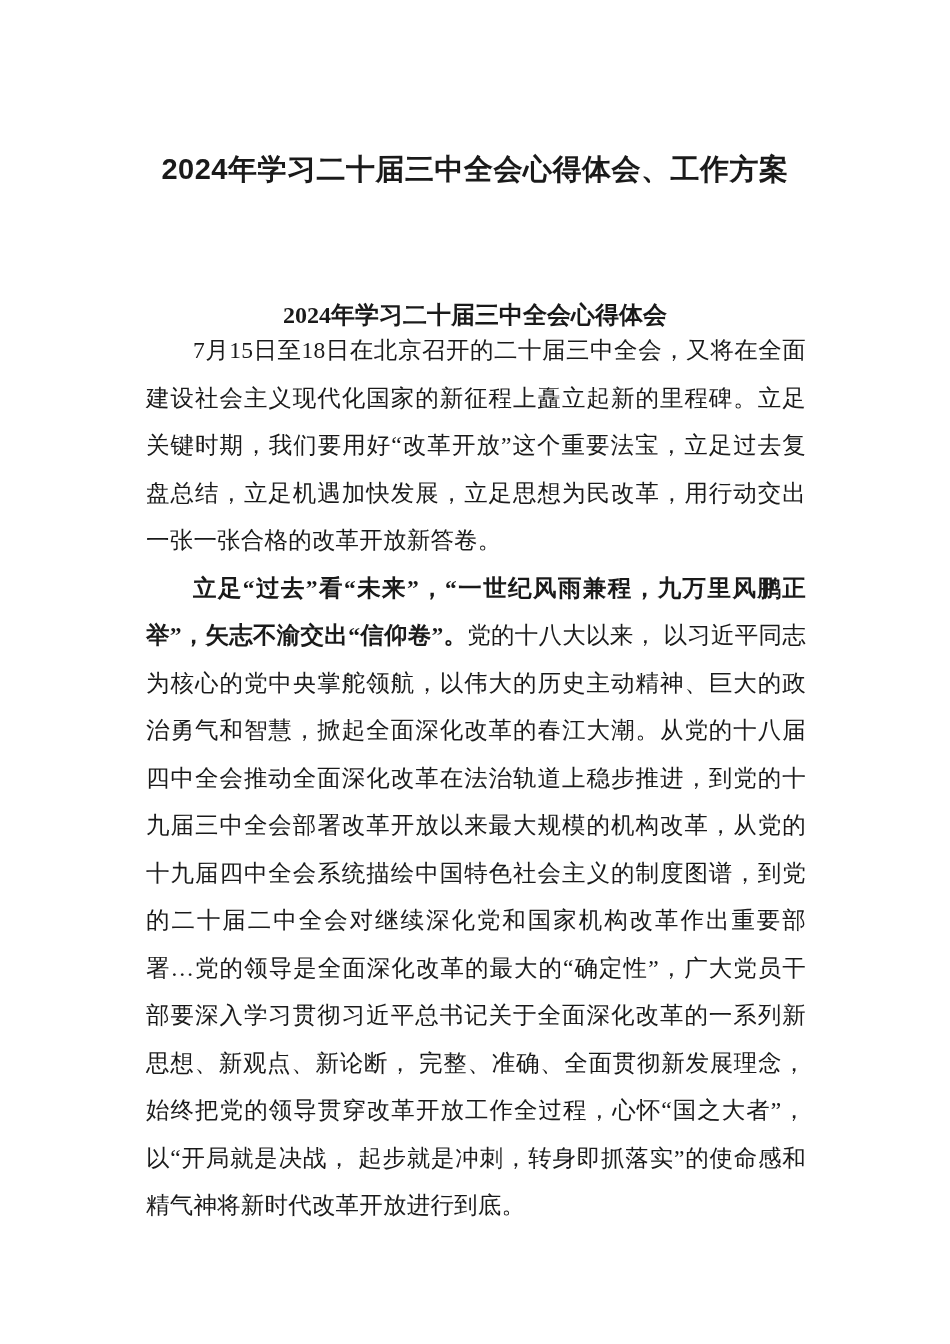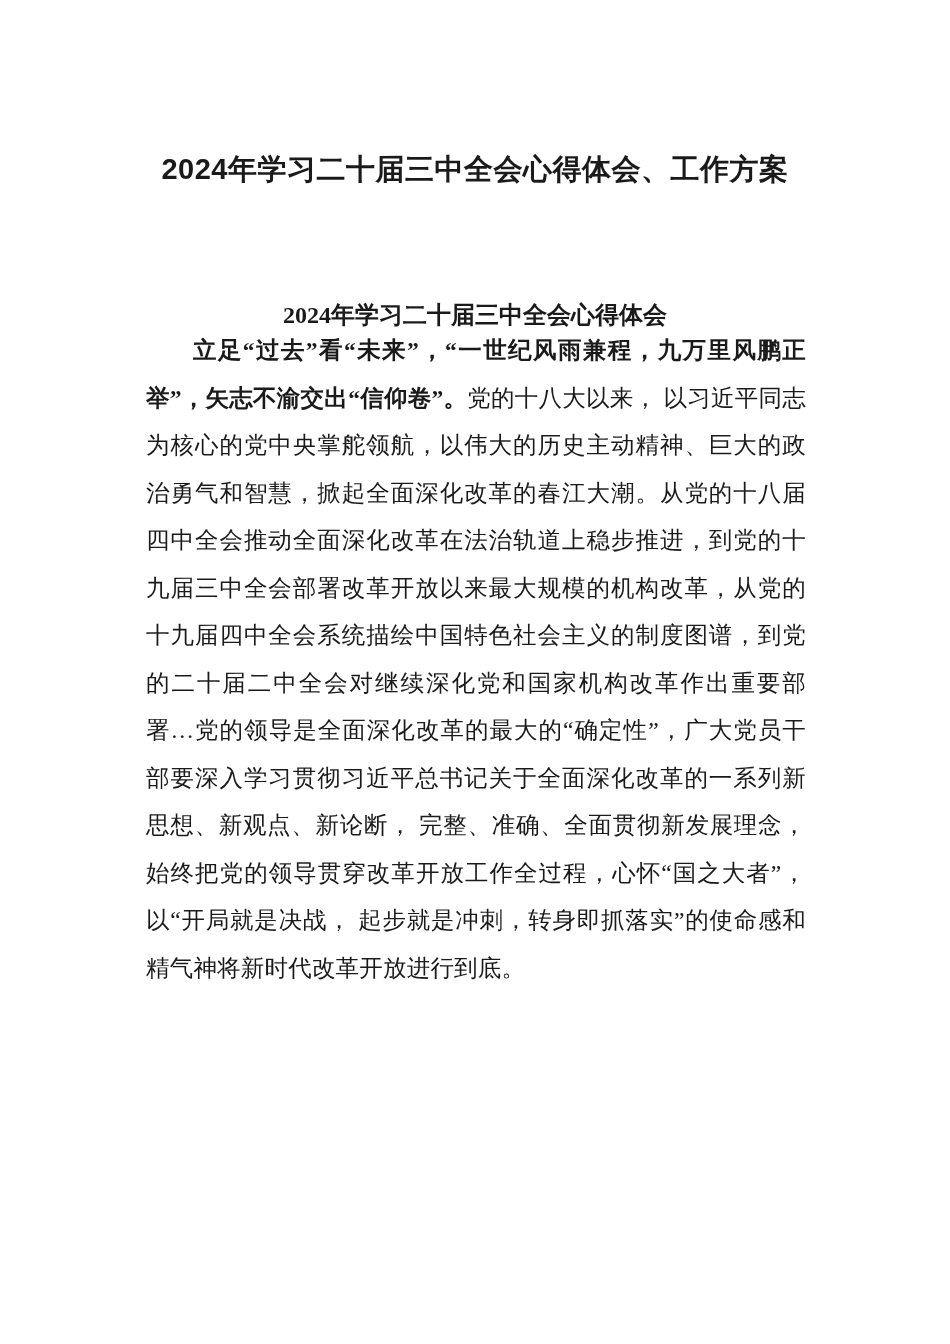--- a/index.html
+++ b/index.html
@@ -68,36 +68,36 @@
     font-size: 23.5px;
     line-height: 47.5px;
     text-align: justify;
     text-justify: inter-character;
     text-indent: 2em;
     letter-spacing: 0.2px;
   }
 
   p.para + p.para {
     margin-top: 0;
-    margin-left: 47px;
   }
 
   .bold-run {
     font-weight: bold;
   }
 </style>
 </head>
 <body>
 
 <div class="page">
 
   <h1 class="doc-title">2024年学习二十届三中全会心得体会、工作方案</h1>
 
   <h2 class="section-heading"><span class="u">2024年学习二十届三中全会心得体会</span></h2>
 
   <div class="body-block">
 
+    <p class="para">7月15日至18日在北京召开的二十届三中全会，又将在全面建设社会主义现代化国家的新征程上矗立起新的里程碑。立足关键时期，我们要用好“改革开放”这个重要法宝，立足过去复盘总结，立足机遇加快发展，立足思想为民改革，用行动交出一张一张合格的改革开放新答卷。</p>
 
     <p class="para"><span class="bold-run">立足“过去”看“未来”，“一世纪风雨兼程，九万里风鹏正举”，矢志不渝交出“信仰卷”。</span><span>党的十八大以来， 以习近平同志为核心的党中央掌舵领航，以伟大的历史主动精神、巨大的政治勇气和智慧，掀起全面深化改革的春江大潮。从党的十八届四中全会推动全面深化改革在法治轨道上稳步推进，到党的十九届三中全会部署改革开放以来最大规模的机构改革，从党的十九届四中全会系统描绘中国特色社会主义的制度图谱，到党的二十届二中全会对继续深化党和国家机构改革作出重要部署…党的领导是全面深化改革的最大的“确定性”，广大党员干部要深入学习贯彻习近平总书记关于全面深化改革的一系列新思想、新观点、新论断， 完整、准确、全面贯彻新发展理念，始终把党的领导贯穿改革开放工作全过程，心怀“国之大者”，以“开局就是决战， 起步就是冲刺，转身即抓落实”的使命感和精气神将新时代改革开放进行到底。</span></p>
 
   </div>
 
 </div>
 
 </body></html>

